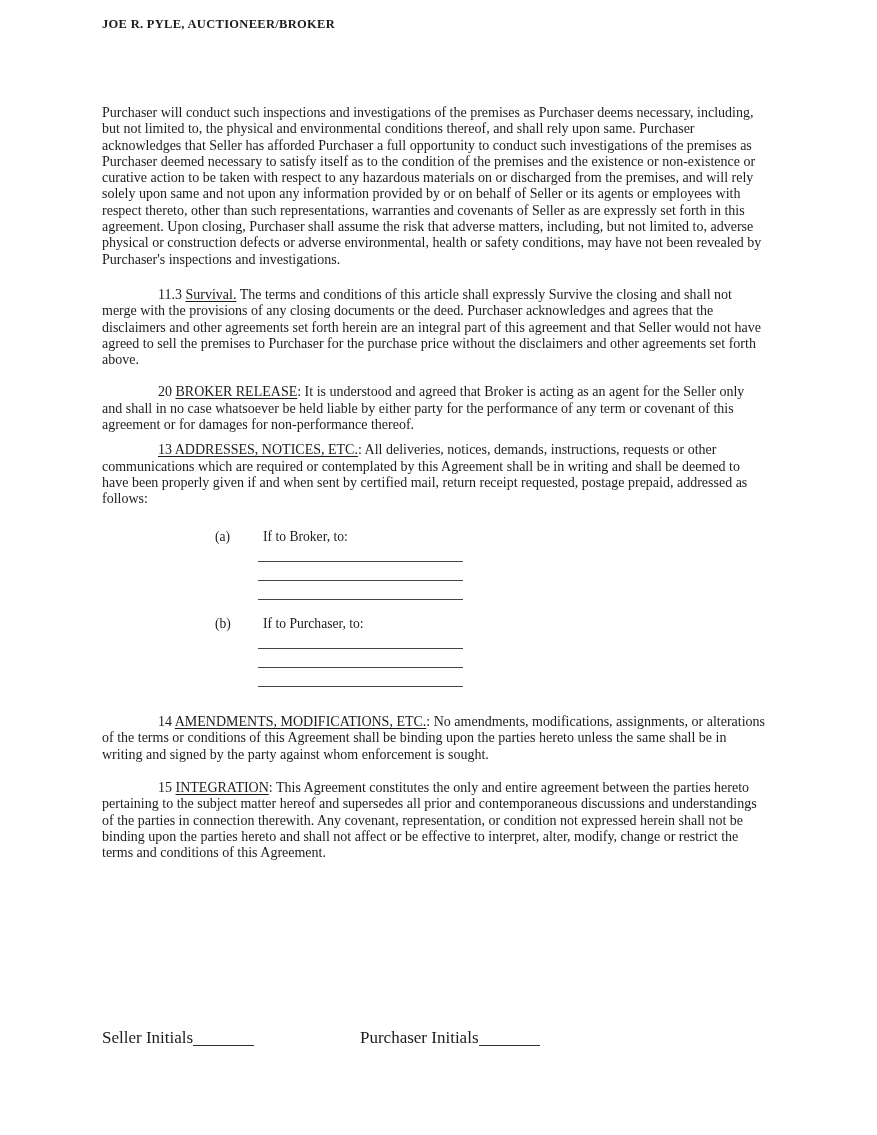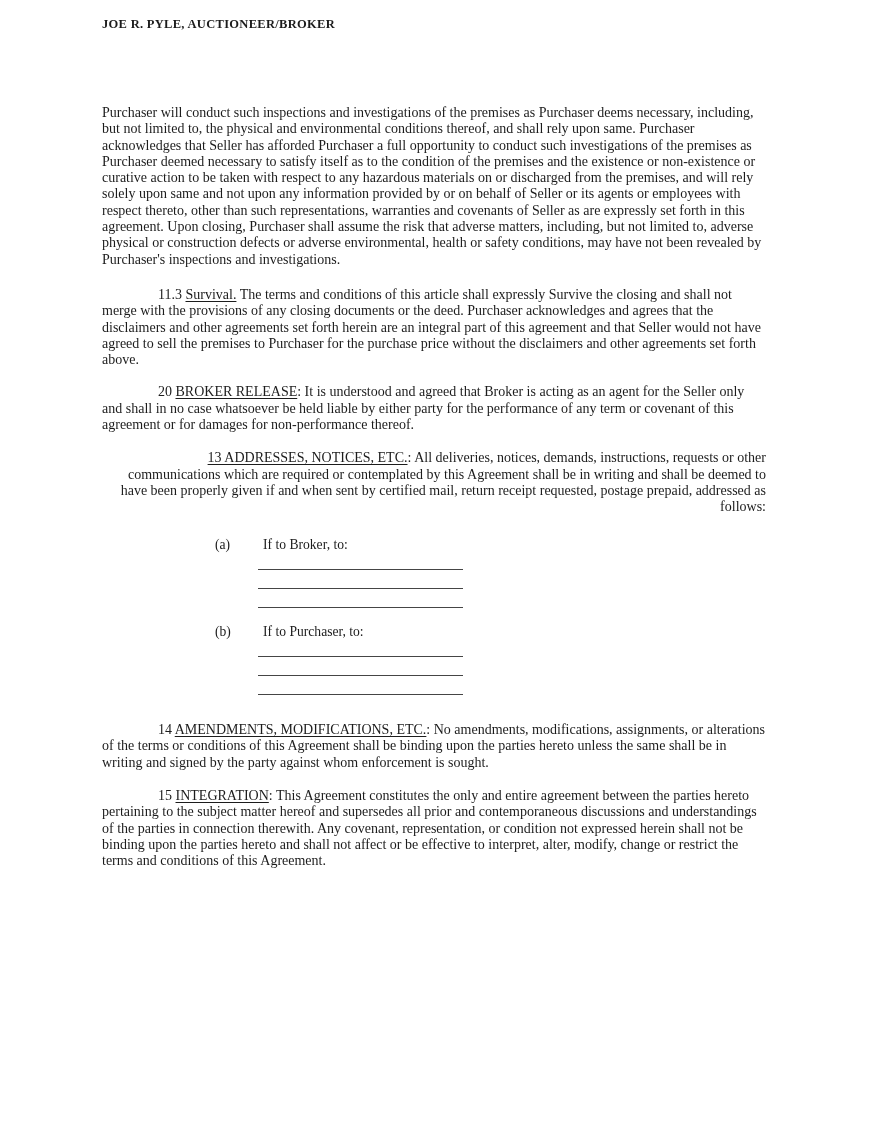--- a/index.html
+++ b/index.html
@@ -22,21 +22,21 @@
   }
   .para {
     margin:0; font-size:14px; line-height:16.3px;
     text-align:left;
   }
   .indent { text-indent:56px; }
   .u { text-decoration:underline; text-underline-offset:2px; }
   #p-continuation { margin-top:74px; }
   #p-survival     { margin-top:19px; }
   #p-broker       { margin-top:16px; }
-  #p-addresses    { margin-top:17px;text-align:right; }
+  #p-addresses    { margin-top:9px; }
   #p-amendments   { margin-top:27px; }
   #p-integration  { margin-top:17px; }
   #p-heirs        { margin-top:18px; }
   .addr-row {
     margin:0; padding-left:113px;
     font-size:13.6px; line-height:16.3px;
   }
   .addr-row .tag { display:inline-block; width:48px; }
   .addr-row-a { margin-top:21px; }
   .addr-row-b { margin-top:16px; }
@@ -86,13 +86,17 @@
       <div class="blank-line"></div>
     </div>
 
     <p class="para indent" id="p-amendments"><span>14 </span><span class="u">AMENDMENTS, MODIFICATIONS, ETC.</span><span>: No amendments, modifications, assignments, or alterations of the terms or conditions of this Agreement shall be binding upon the parties hereto unless the same shall be in writing and signed by the party against whom enforcement is sought.</span></p>
 
     <p class="para indent" id="p-integration"><span>15 </span><span class="u">INTEGRATION</span><span>: This Agreement constitutes the only and entire agreement between the parties hereto pertaining to the subject matter hereof and supersedes all prior and contemporaneous discussions and understandings of the parties in connection therewith. Any covenant, representation, or condition not expressed herein shall not be binding upon the parties hereto and shall not affect or be effective to interpret, alter, modify, change or restrict the terms and conditions of this Agreement.</span></p>
 
 
   </div>
 
+  <div class="footer">
+    <span class="seller-group"><span>Seller Initials</span><span class="init-line"></span></span>
+    <span class="purchaser-group"><span>Purchaser Initials</span><span class="init-line"></span></span>
+  </div>
 </div>
 
 </body></html>

